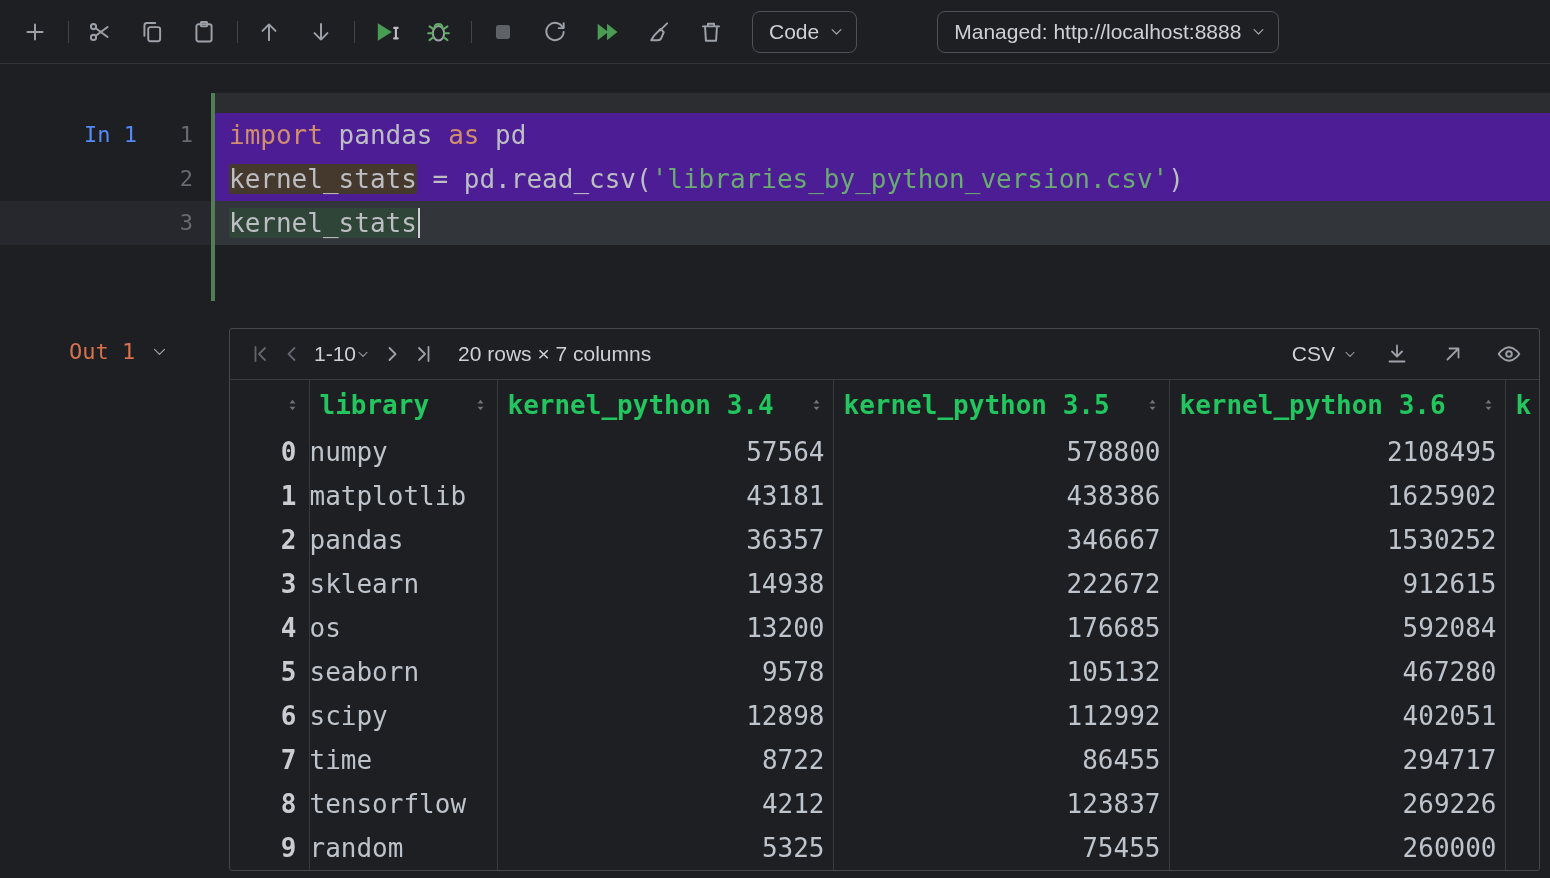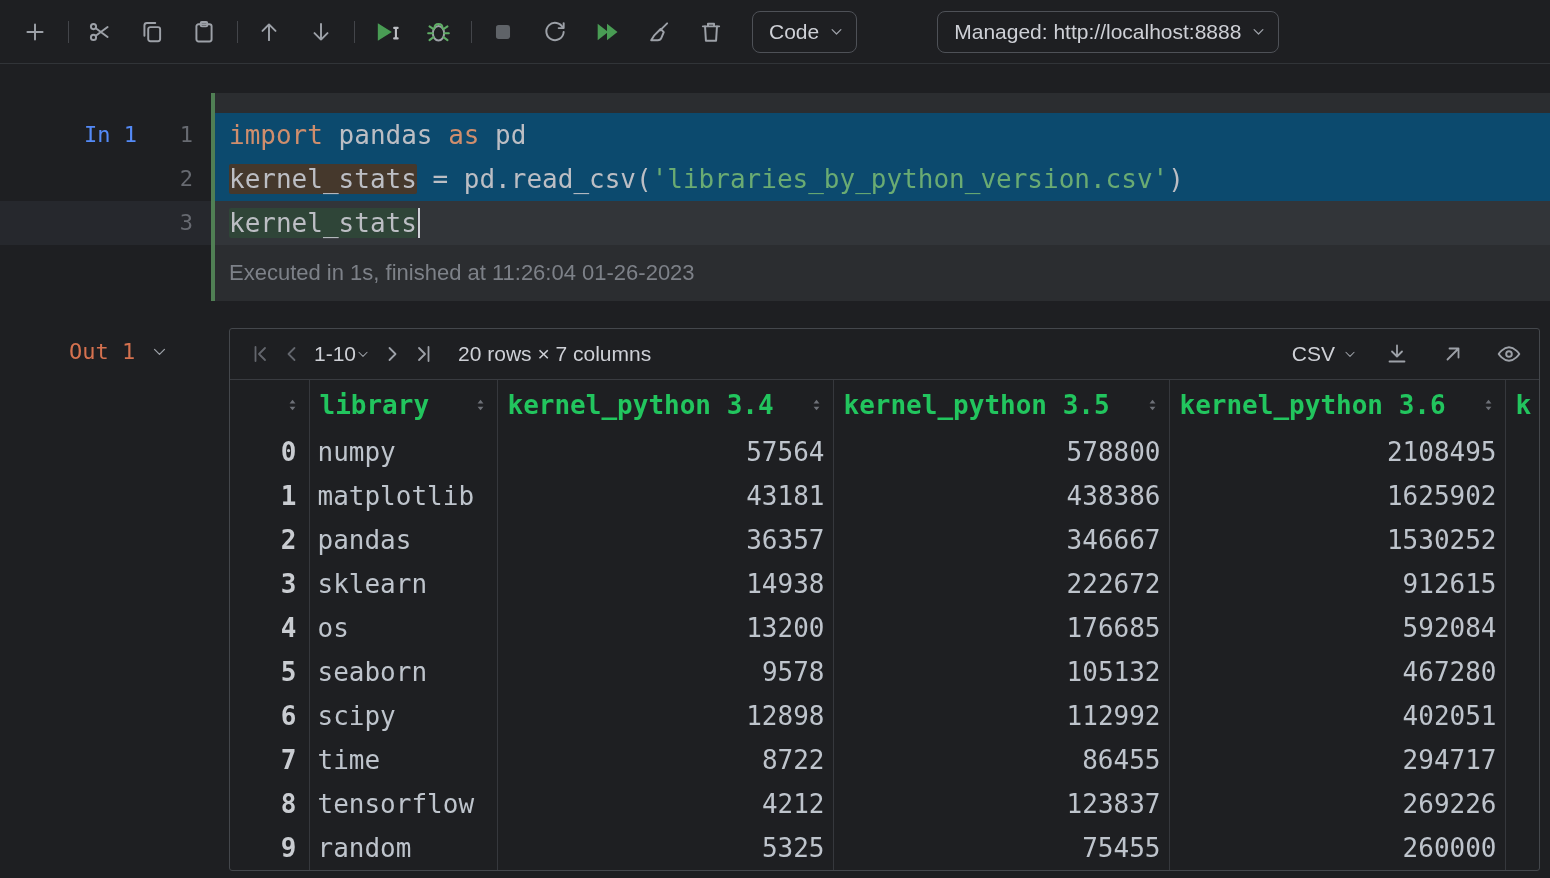--- a/index.html
+++ b/index.html
@@ -22,21 +22,21 @@
   .dd.server { margin-left:80px; }
 
   
   .notebook { position:relative; margin-top:29px; }
   .cell-row { display:grid; grid-template-columns:211px 4px 1fr; }
   .cell-row .bar { background:#507f54; }
   .cell-row .gutter { background:#1e1f22; text-align:right; padding-right:18px;
         font-family:"DejaVu Sans Mono",monospace; font-size:22px; color:#676a71; line-height:44px; }
   .spacer-row { height:20px; }
   .line-row { height:44px; }
-  .line-row .code { background:#0c4a6e; font-family:"DejaVu Sans Mono",monospace; font-size:26px;
+  .line-row .code { background:#4c1d95; font-family:"DejaVu Sans Mono",monospace; font-size:26px;
         line-height:44px; padding-left:14px; white-space:pre; color:#bcbec4; }
   .line-row.active .gutter { background:#26282d; }
   .line-row.active .code { background:#323539; }
   .tok.kw { color:#cf8e6d; }
   .tok.str { color:#6aab73; }
   .tok.hl-brown { background:#45382c; border-radius:2px; }
   .tok.hl-green { background:#2f4538; border-radius:2px; }
   .caret { display:inline-block; width:2px; height:30px; background:#ced0d6; vertical-align:-6px; margin-left:1px; }
   .status-row { height:56px; }
   .status-row .status { background:#2b2d30; font-size:22px; color:#7d8188; line-height:56px; padding-left:14px; }
@@ -60,21 +60,21 @@
   table { border-collapse:collapse; width:100%; table-layout:fixed; font-family:"DejaVu Sans Mono",monospace; font-size:26px; }
   col.c-index { width:79px; } col.c-lib { width:188px; } col.c-num { width:336px; } col.c-rest { width:auto; }
   th, td { border-right:1px solid #36383d; overflow:hidden; white-space:nowrap; }
   th:last-child, td:last-child { border-right:none; }
   th { height:50px; font-weight:700; color:#22c55e; }
   .th-inner { display:flex; align-items:center; justify-content:space-between; padding:0 10px; }
   .th-inner.idx { justify-content:flex-end; }
   .sort path { fill:#6e7178; stroke:none; }
   td { height:44px; color:#bec4cc; }
   .td-index { text-align:right; padding-right:12px; font-weight:700; color:#c9ccd1; }
-  .td-lib { text-align:left; padding-left:8px; }
+  .td-lib { text-align:left; padding-left:0; }
   .td-num { text-align:right; padding-right:8px; }
 </style>
 </head>
 <body>
 
 <div class="toolbar">
   <div class="btn">
     <svg class="icon" width="26" height="26" viewBox="0 0 24 24">
         <path d="M12 5v14M5 12h14"></path>
       </svg>
@@ -193,21 +193,20 @@
   <div class="cell-row line-row active">
     <div class="gutter"><span class="line-num">3</span></div>
     <div class="bar"></div>
     <div class="code"><span class="tok hl-green">kernel_stats</span><span class="caret"></span></div>
   </div>
 </div>
 
   <div class="cell-row status-row">
     <div class="gutter"></div>
       <div class="bar"></div>
-    <div class="status">Executed in 1s, finished at 11:26:04 01-26-2023</div>
   </div>
 
   <div class="out-row">
     <div class="out-gutter">
       <span class="out-label">Out 1</span>
       <svg class="icon" width="17" height="17" viewBox="0 0 24 24">
           <path d="M5 9l7 7 7-7"></path>
         </svg>
     </div>
 

